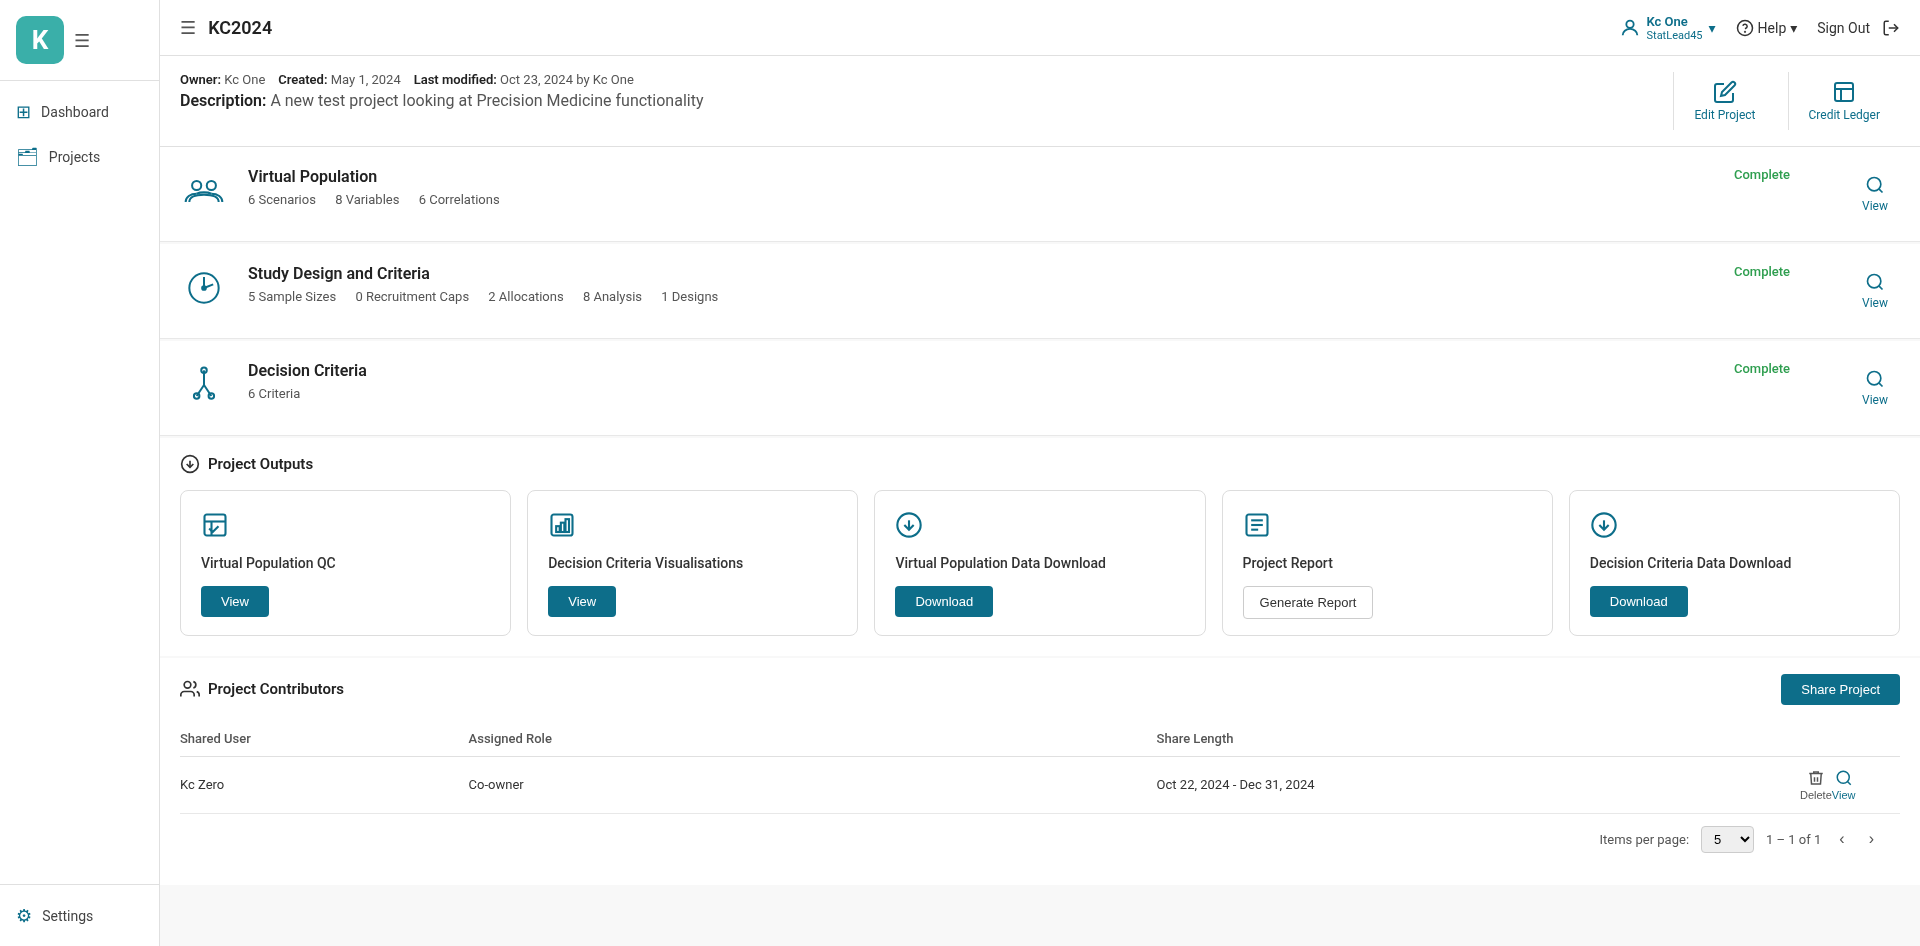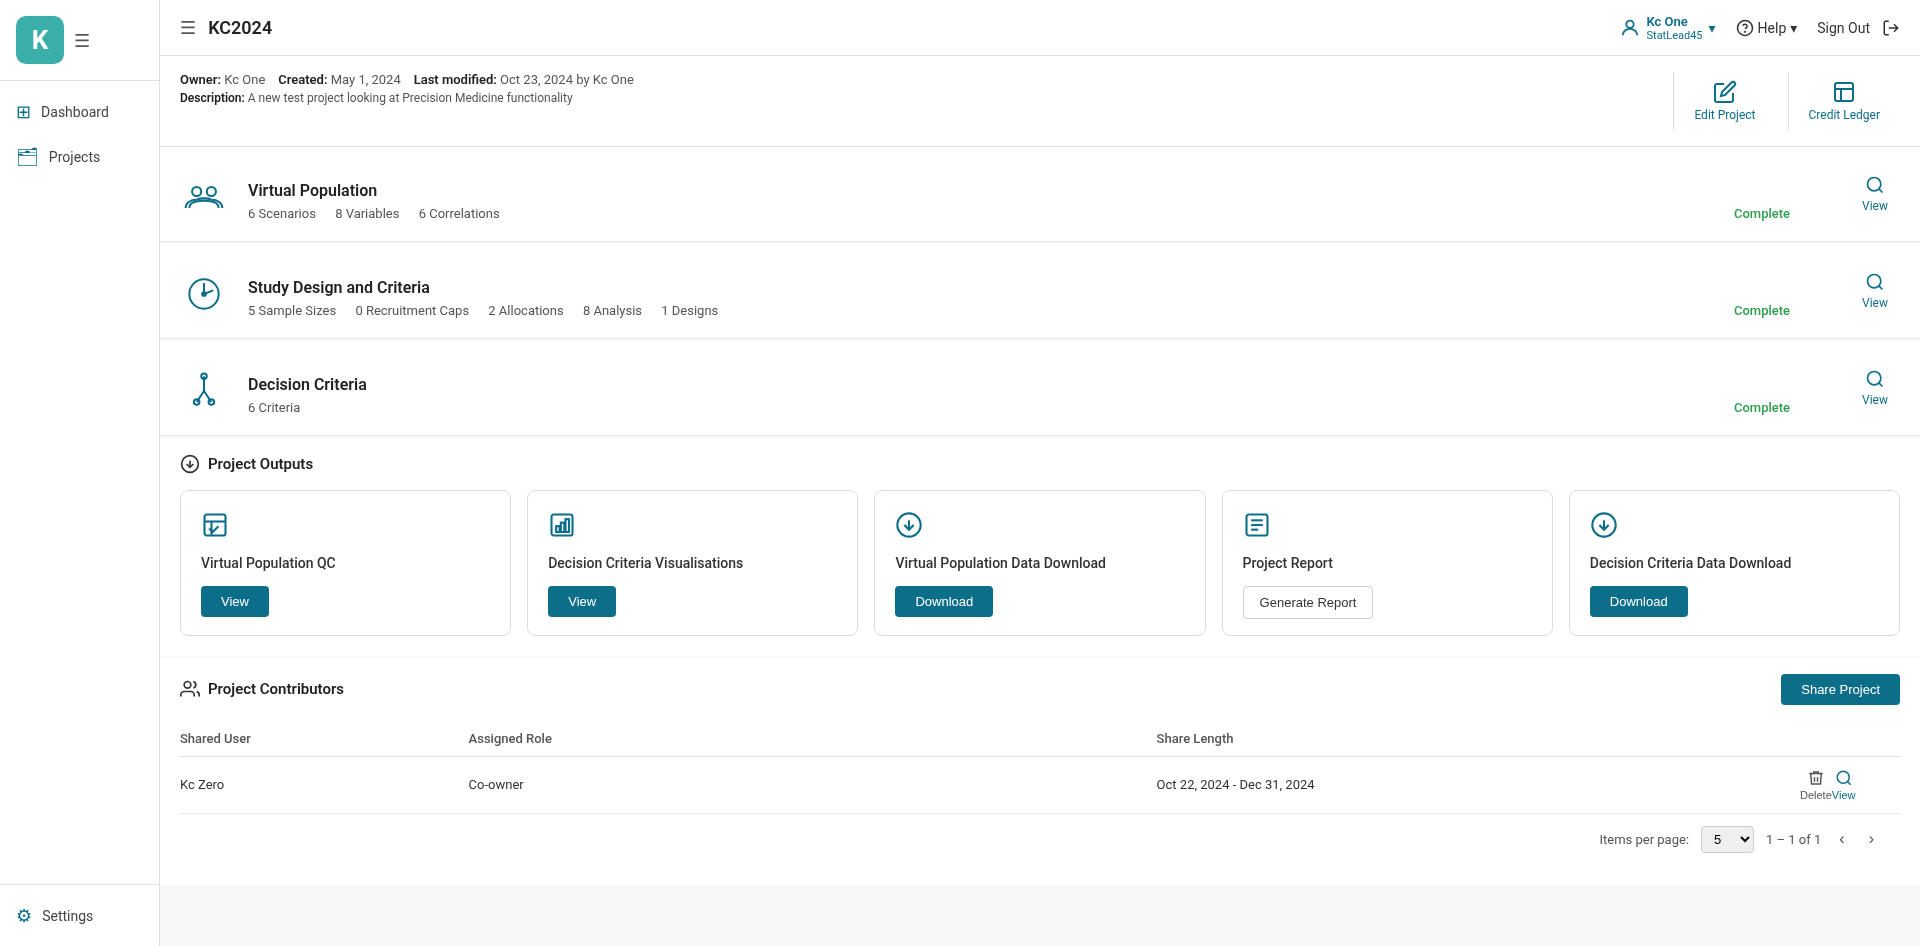--- a/index.html
+++ b/index.html
@@ -28,26 +28,26 @@
     .topbar-signout { display: flex; align-items: center; gap: 12px; color: #333; cursor: pointer; }
 
     
     .content { flex: 1; overflow-y: auto; padding: 0; background: #f8f8f8; }
 
     
     .project-header { background: #fff; padding: 16px 20px; border-bottom: 1px solid #e0e0e0; display: flex; align-items: flex-start; justify-content: space-between; }
     .project-meta { flex: 1; }
     .project-meta-line { font-size: 13px; color: #555; margin-bottom: 4px; }
     .project-meta-line strong { color: #222; font-weight: 600; }
-    .project-description { font-size: 12px; color: #555; }
+    .project-description { font-size: 16px; color: #555; }
     .project-description strong { color: #222; font-weight: 600; }
     .header-buttons { display: flex; gap: 12px; justify-content: flex-end; }
     .header-btn { display: flex; flex-direction: column; align-items: center; gap: 4px; padding: 8px 20px; cursor: pointer; color: #0d6e8a; border-left: 1px solid #e0e0e0; font-size: 12px; }
     .header-btn svg { width: 24px; height: 24px; }
-    .section-card { background: #fff; margin: 0 0 2px 0; border-bottom: 1px solid #e8e8e8; padding: 20px 20px; display: flex; align-items: flex-end; gap: 20px; position: relative; }
+    .section-card { background: #fff; margin: 0 0 2px 0; border-bottom: 1px solid #e8e8e8; padding: 20px 20px; display: flex; align-items: flex-start; gap: 20px; position: relative; }
     .section-icon { width: 48px; height: 48px; display: flex; align-items: center; justify-content: center; color: #0d6e8a; flex-shrink: 0; }
     .section-info { flex: 1; }
     .section-title { font-size: 16px; font-weight: 600; color: #222; margin-bottom: 6px; }
     .section-meta { font-size: 13px; color: #555; }
     .section-meta span { margin-right: 16px; }
     .section-status { color: #2e9e4f; font-size: 13px; font-weight: 500; margin-right: 40px; }
     .section-view { display: flex; flex-direction: column; align-items: center; gap: 4px; color: #0d6e8a; cursor: pointer; font-size: 12px; padding: 8px 12px; }
     .section-view svg { width: 20px; height: 20px; }
 
     

